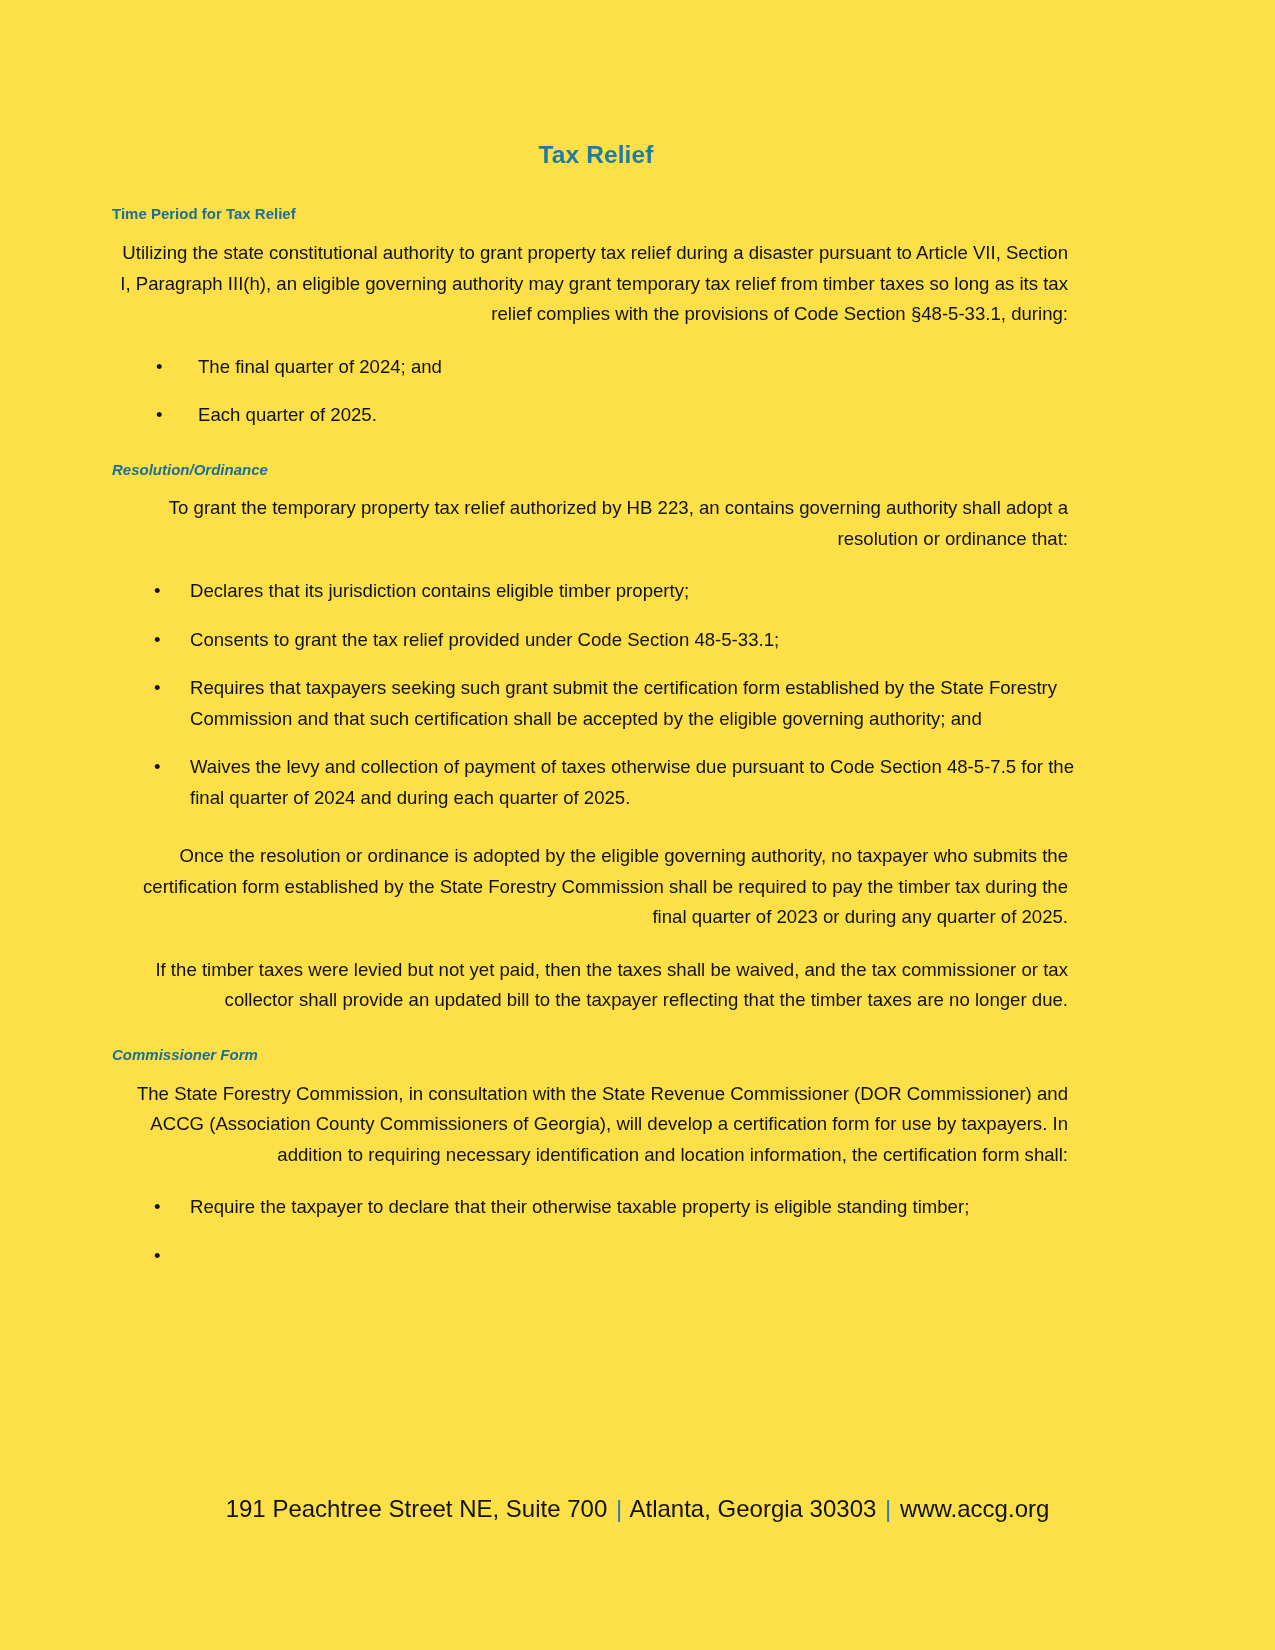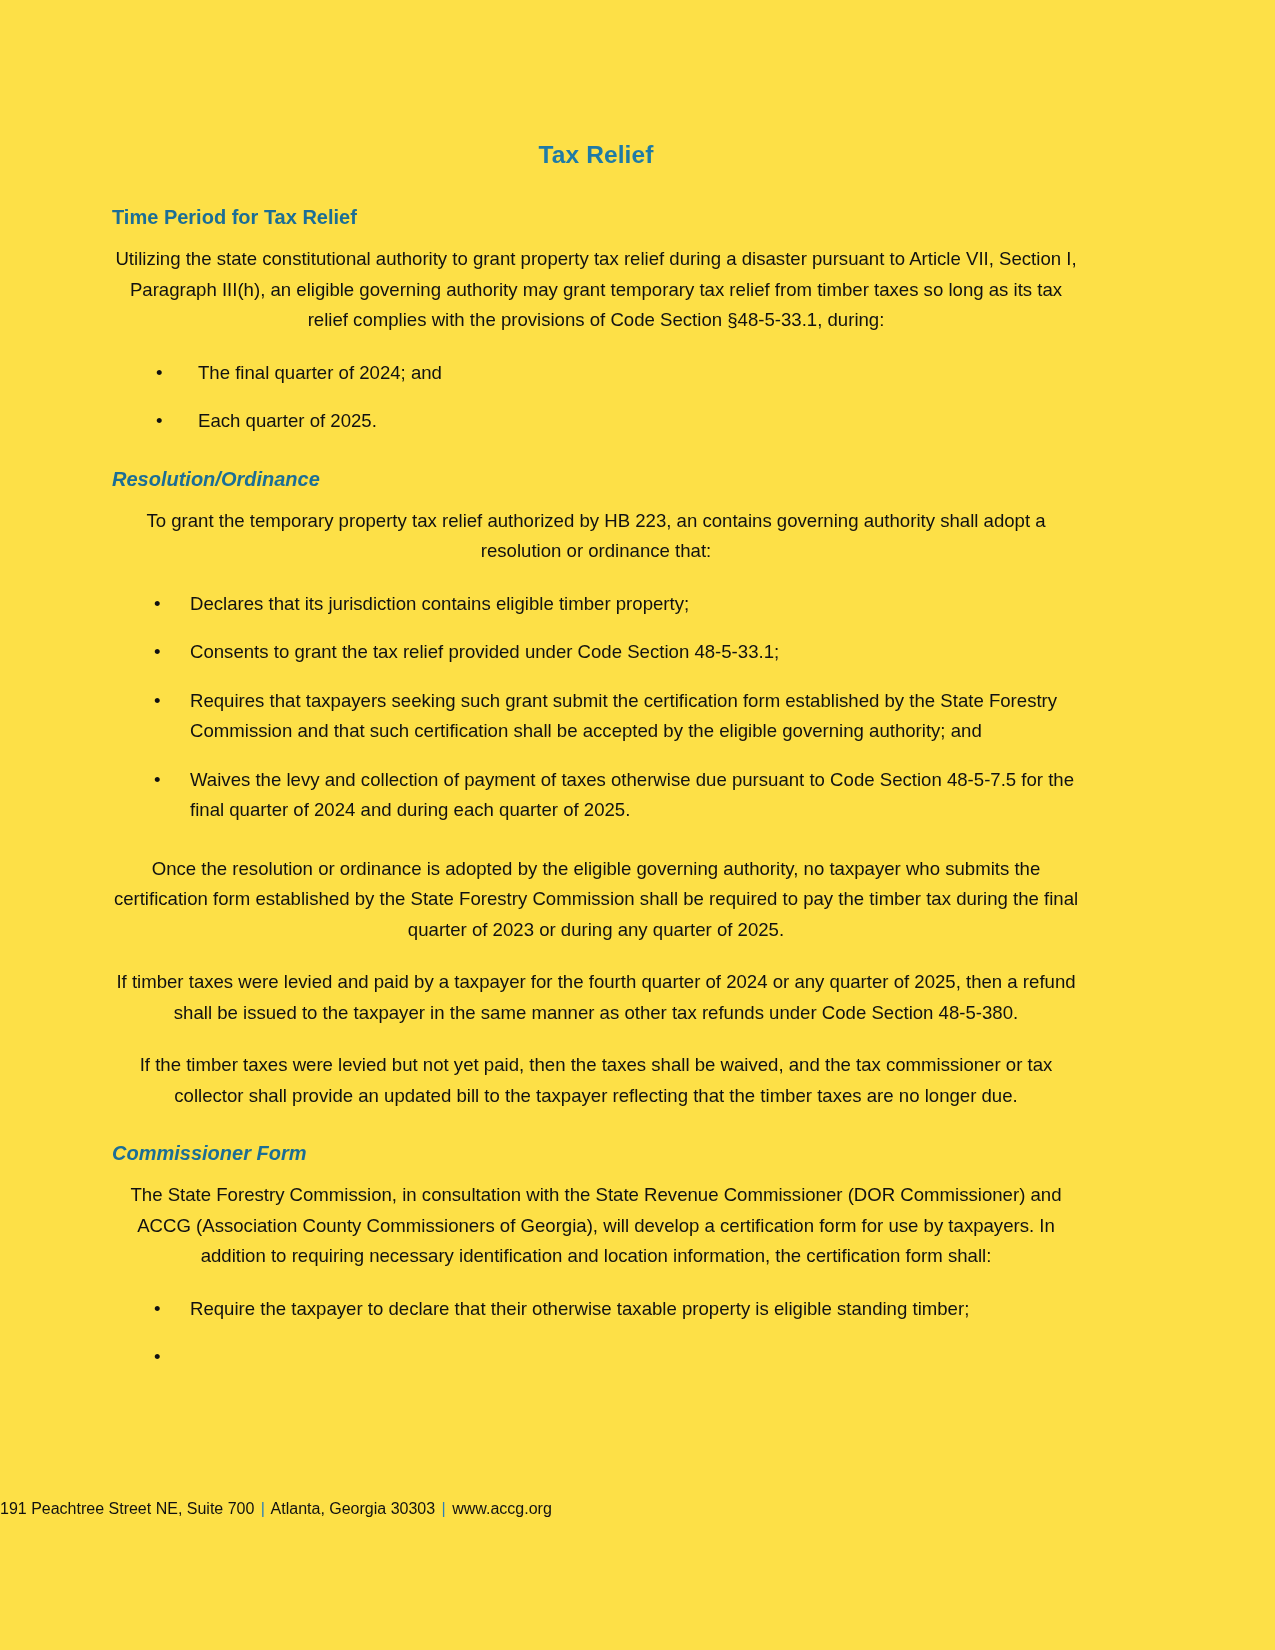--- a/index.html
+++ b/index.html
@@ -30,37 +30,37 @@
     text-align: center;
     font-size: 24.5px;
     font-weight: bold;
     color: #1f7ba6;
     letter-spacing: 0.1px;
     margin: 0 0 36px 0;
     line-height: 1.2;
   }
 
   .section-heading {
-    font-size: 20px;
+    font-size: 15px;
     font-weight: bold;
     color: #1b6e96;
     margin: 0 0 14px 0;
     line-height: 1.25;
   }
   .section-heading.sp-top {
     margin-top: 30px;
     font-style: italic;
   }
 
   p.body-text {
     font-size: 18.6px;
     line-height: 30.5px;
-    margin: 0 0 22px 0;
+    margin: 0 12px 22px 0;
     color: #111111;
-    text-align: center;
+    text-align: right;
   }
 
   ul.bullets {
     list-style: none;
     margin: 0 0 18px 0;
     padding: 0;
   }
   ul.bullets li {
     position: relative;
     font-size: 18.6px;
@@ -95,21 +95,22 @@
 
   .block-gap {
     height: 10px;
   }
 
   .footer {
     position: absolute;
     left: 0;
     right: 0;
     bottom: 128px;
-    font-size: 16px;
+    text-align: center;
+    font-size: 24px;
     line-height: 26px;
     color: #111111;
   }
   .footer .sep {
     color: #2a7fb8;
     padding: 0 2px;
   }
 </style>
 </head>
 <body>
@@ -155,21 +156,20 @@
       <li>
         <span class="bullet-dot">•</span>
         <span>Waives the levy and collection of payment of taxes otherwise due pursuant to Code Section 48-5-7.5 for the final quarter of 2024 and during each quarter of 2025.</span>
       </li>
     </ul>
 
     <div class="block-gap"></div>
 
     <p class="body-text">Once the resolution or ordinance is adopted by the eligible governing authority, no taxpayer who submits the certification form established by the State Forestry Commission shall be required to pay the timber tax during the final quarter of 2023 or during any quarter of 2025.</p>
 
-    <p class="body-text">If timber taxes were levied and paid by a taxpayer for the fourth quarter of 2024 or any quarter of 2025, then a refund shall be issued to the taxpayer in the same manner as other tax refunds under Code Section 48-5-380.</p>
 
     <p class="body-text">If the timber taxes were levied but not yet paid, then the taxes shall be waived, and the tax commissioner or tax collector shall provide an updated bill to the taxpayer reflecting that the timber taxes are no longer due.</p>
 
     <h2 class="section-heading sp-top">Commissioner Form</h2>
 
     <p class="body-text">The State Forestry Commission, in consultation with the State Revenue Commissioner (DOR Commissioner) and ACCG (Association County Commissioners of Georgia), will develop a certification form for use by taxpayers.  In addition to requiring necessary identification and location information, the certification form shall:</p>
 
     <ul class="bullets tight-top">
       <li>
         <span class="bullet-dot">•</span>

